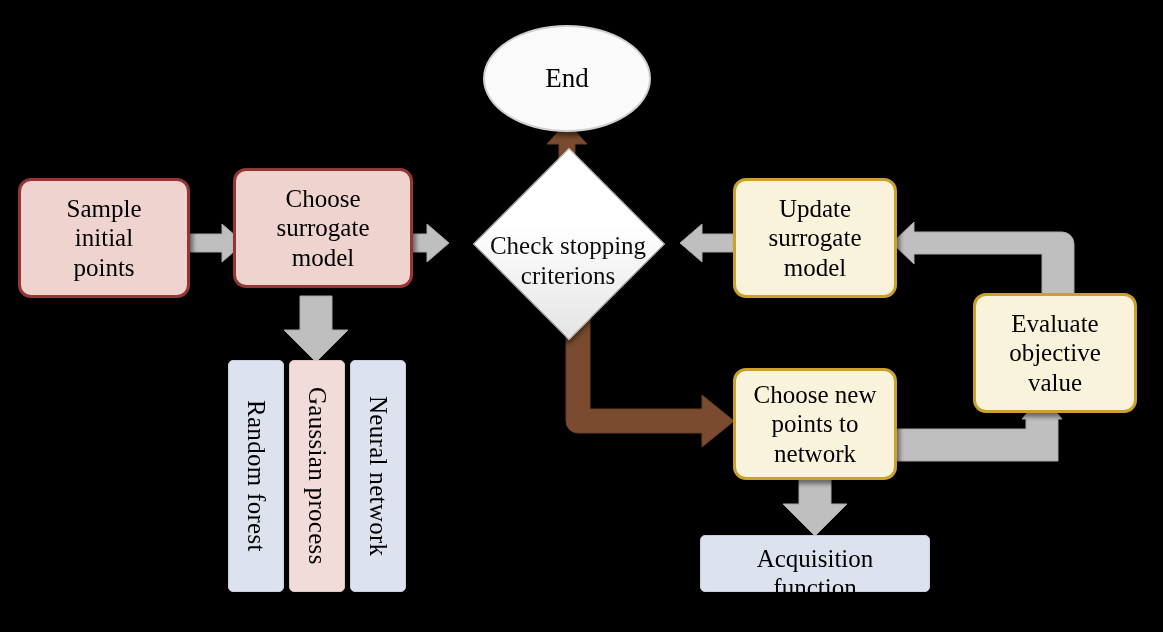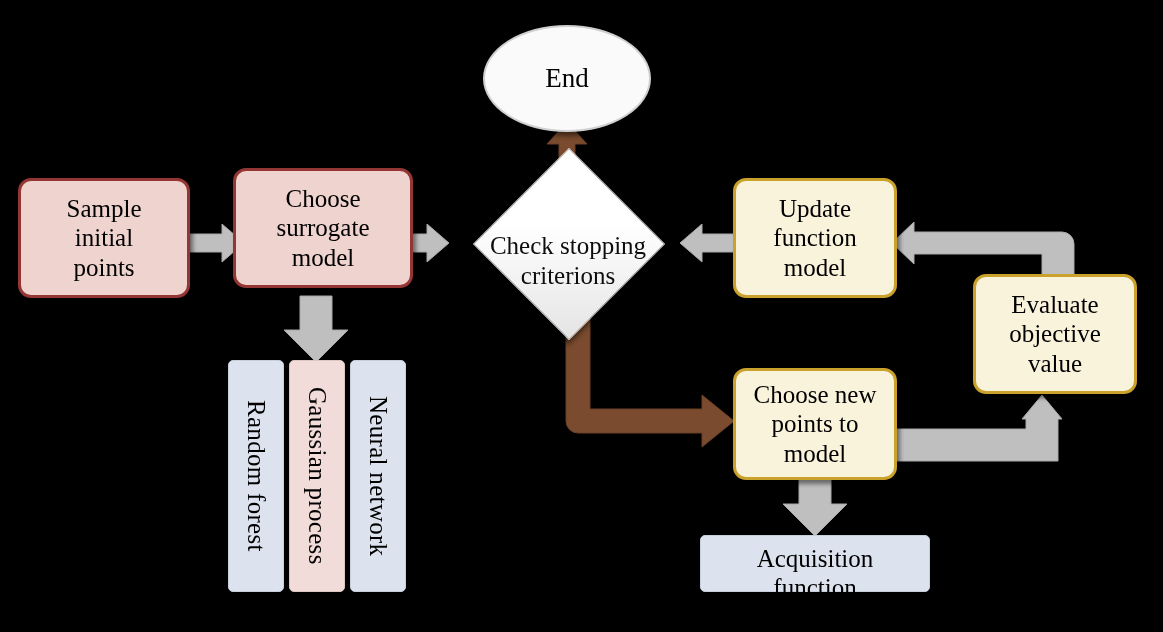--- a/index.html
+++ b/index.html
@@ -221,34 +221,34 @@
   </div>
 
   <div class="node pink" style="left:233px;top:168px;width:180px;height:120px;">
     <span style="white-space:pre-line;">Choose
 surrogate
 model</span>
   </div>
 
   <div class="node cream" style="left:733px;top:178px;width:164px;height:120px;">
     <span style="white-space:pre-line;">Update
-function
+surrogate
 model</span>
   </div>
 
-  <div class="node cream" style="left:973px;top:274px;width:164px;height:120px;">
+  <div class="node cream" style="left:973px;top:293px;width:164px;height:120px;">
     <span style="white-space:pre-line;">Evaluate
 objective
 value</span>
   </div>
 
   <div class="node cream" style="left:733px;top:368px;width:164px;height:112px;">
     <span style="white-space:pre-line;">Choose new
 points to
-model</span>
+network</span>
   </div>
 
   <div class="node blue" style="left:700px;top:535px;width:230px;height:57px;">
     <span style="white-space:pre-line;margin-top:19px;">Acquisition
 function</span>
   </div>
 
   <div class="node blue vert" style="left:228px;top:360px;width:56px;height:232px;">
     <span class="vtxt">Random forest</span>
   </div>

